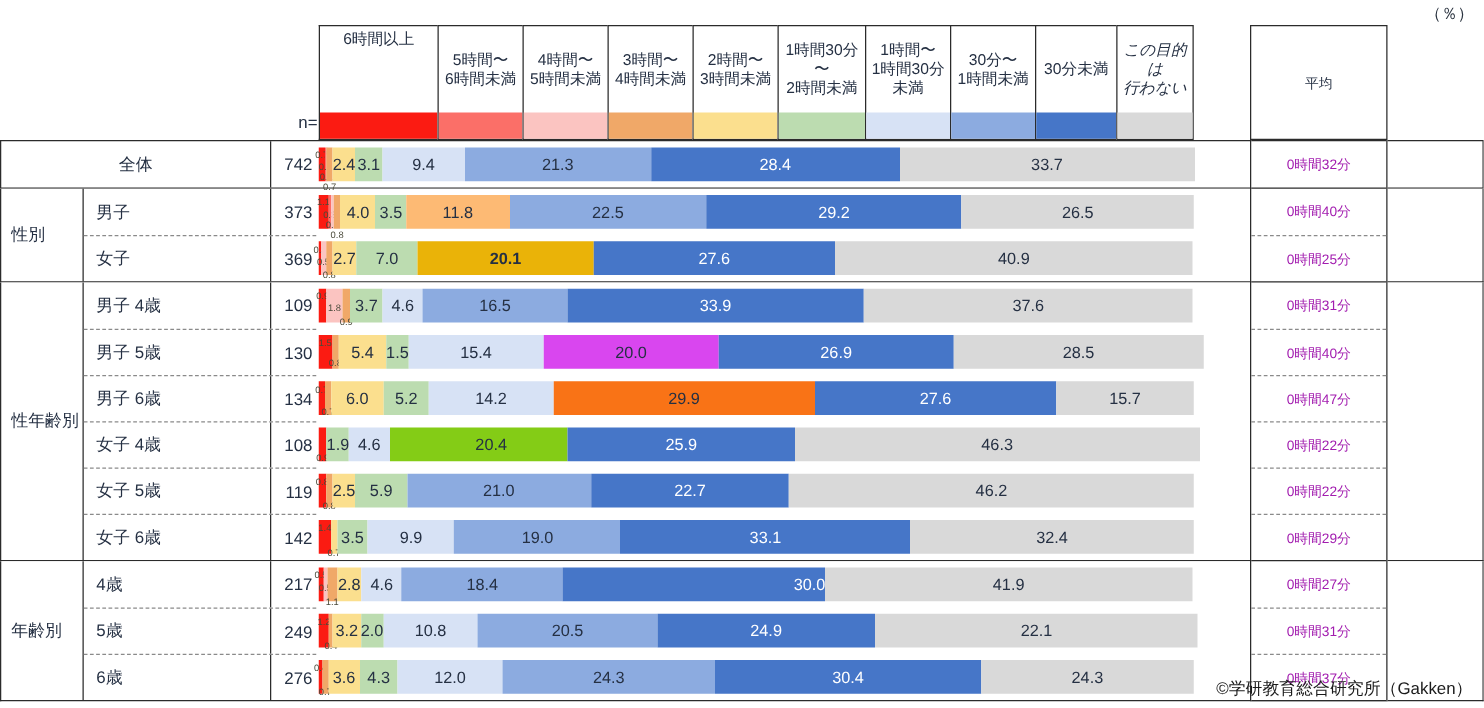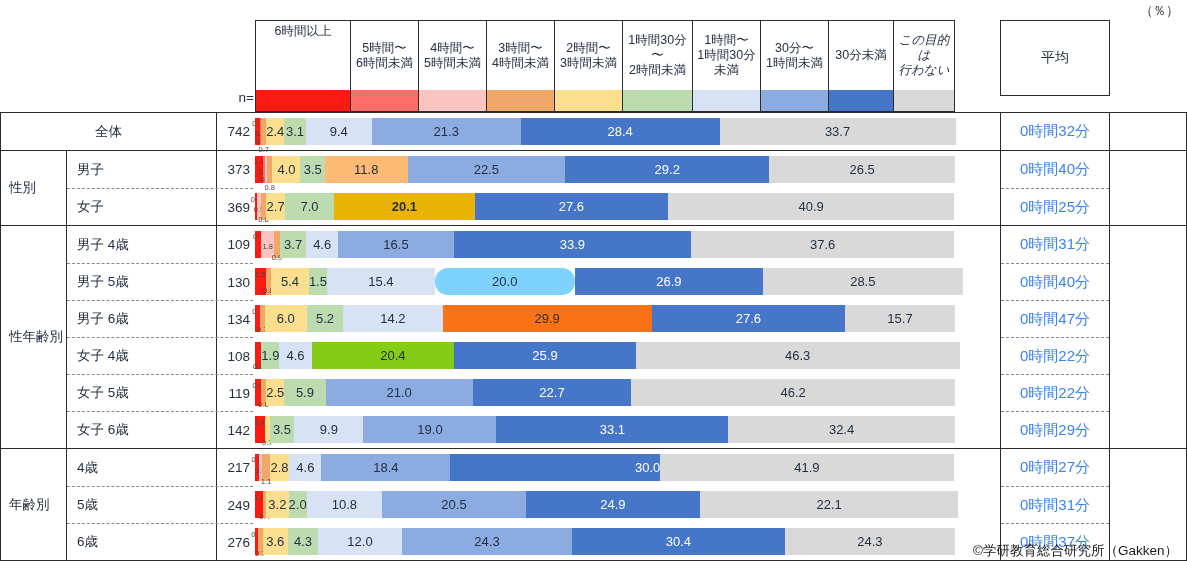--- a/index.html
+++ b/index.html
@@ -43,24 +43,24 @@
     font-size: 12.5px; line-height: 1.18;
     padding: 1px 1px;
     color: #253043;
     white-space: pre-line;
   }
   .legend-label.italic { font-style: italic; }
   .legend-swatch { height: 21px; flex: 0 0 21px; }
 
   #avg-header {
     position: absolute; left: 1000px; top: 20px;
-    width: 110px; height: 76px;
+    width: 110px; height: 92px;
     border: 1px solid #2b2b2b;
     display: flex; align-items: center; justify-content: center;
-    font-size: 14px; color: #253043;
+    font-size: 11px; color: #253043;
     background: #fff;
   }
   #n-header {
     position: absolute; left: 208px; top: 90px;
     width: 46px; text-align: right;
     font-size: 13.5px; color: #253043;
   }
 
   
   #body-wrap { position: absolute; left: 0; top: 112px; width: 1187px; }
@@ -136,21 +136,21 @@
     border-left: 1px solid #2b2b2b; border-right: 1px solid #2b2b2b;
     background: #fff;
   }
   .avg-group {
     border-bottom: 1px solid #2b2b2b;
   }
   .avg-group.first { border-top: 1px solid #2b2b2b; }
   .avg-cell {
     height: 37px;
     display: flex; align-items: center; justify-content: center;
-    font-size: 15px; color: #3b82f6;
+    font-size: 11px; color: #a21caf;
   }
   .avg-cell + .avg-cell { border-top: 1px dashed #8a8a8a; }
 
   #footer {
     position: absolute; right: 9px; bottom: 6px;
     font-size: 13.5px; color: #1a1a1a;
   }
 </style>
 </head>
 <body>
@@ -450,21 +450,21 @@
         </div>
         <div class="seg" style="flex: 0 0 37.8px; background: rgb(251, 223, 142);">
           <span>5.4</span>
         </div>
         <div class="seg" style="flex: 0 0 10.5px; background: rgb(188, 220, 176);">
           <span>1.5</span>
         </div>
         <div class="seg" style="flex: 0 0 107.8px; background: rgb(215, 226, 245);">
           <span>15.4</span>
         </div>
-        <div class="seg" style="flex: 0 0 140px; background: #7dd3fc; border-radius: 13px;">
+        <div class="seg" style="flex: 0 0 140px; background: #d946ef;">
           <span>20.0</span>
         </div>
         <div class="seg dark" style="flex: 0 0 188.3px; background: rgb(70, 118, 200);">
           <span>26.9</span>
         </div>
         <div class="seg" style="flex: 0 0 199.5px; background: rgb(217, 217, 217);">
           <span>28.5</span>
         </div>
       </div>
     </div>

